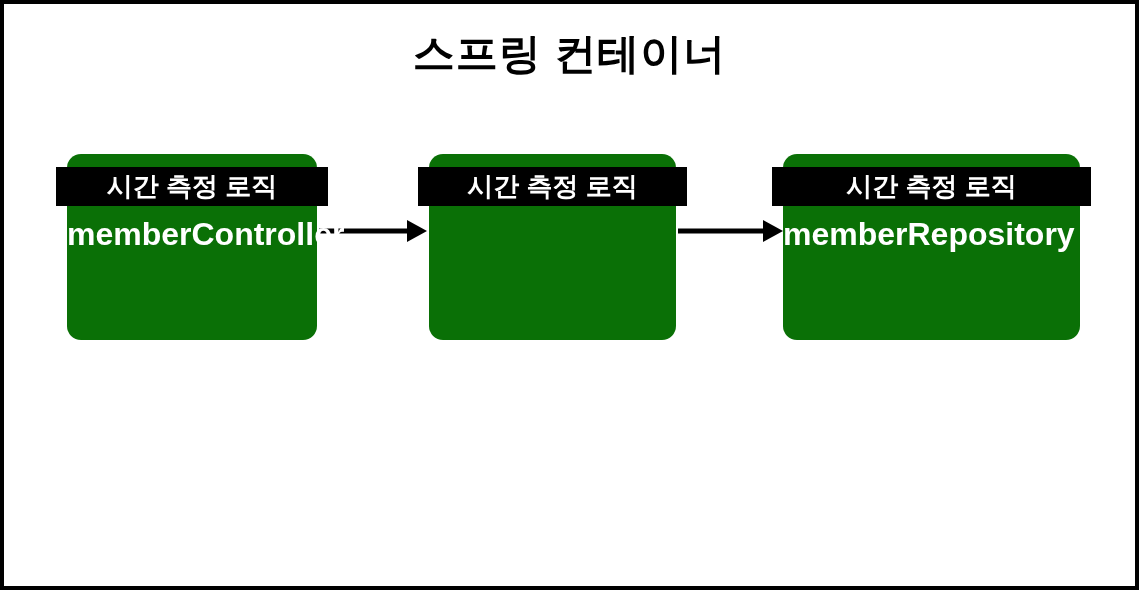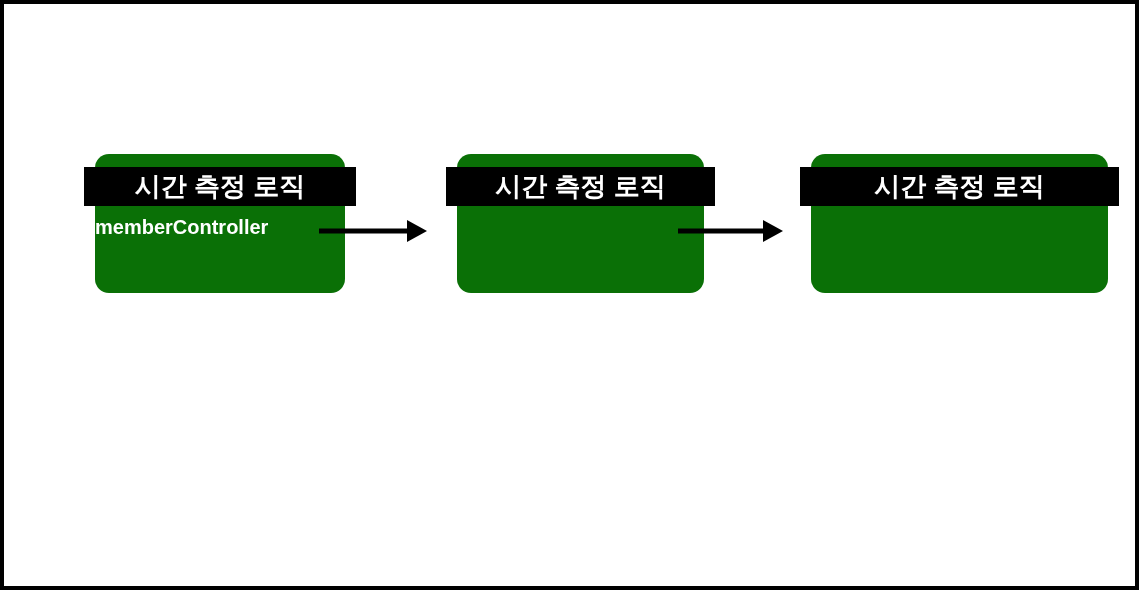--- a/index.html
+++ b/index.html
@@ -24,22 +24,21 @@
     width: 100%;
     text-align: center;
     font-size: 42px;
     font-weight: 600;
     color: #000000;
     letter-spacing: 1px;
   }
   .unit {
     position: absolute;
     top: 150px;
-    height: 139px;
-    margin-left: 28px;
+    height: 186px;
   }
   .green-box {
     position: absolute;
     inset: 0;
     background: #0a7006;
     border-radius: 14px;
   }
   .banner {
     position: absolute;
     top: 13px;
@@ -55,41 +54,42 @@
     font-weight: 700;
     z-index: 2;
   }
   .node-label {
     position: absolute;
     top: 62px;
     left: 0;
     width: 100%;
     text-align: left;
     color: #ffffff;
-    font-size: 20px;
+    font-size: 32px;
     font-weight: 700;
     z-index: 2;
   }
   .unit-1 { left: 63px;  width: 250px; }
   .unit-2 { left: 425px; width: 247px; }
   .unit-3 { left: 779px; width: 297px; }
   .arrow-layer {
     position: absolute;
     inset: 0;
     width: 1139px;
     height: 590px;
     pointer-events: none;
     z-index: 1;
   }
 </style>
 </head>
 <body>
 
 <div class="canvas">
 
+  <div class="slide-title">스프링 컨테이너</div>
 
   <svg class="arrow-layer" viewBox="0 0 1139 590" xmlns="http://www.w3.org/2000/svg">
     <g>
       <line x1="315" y1="227" x2="405" y2="227" stroke="#000000" stroke-width="5"></line>
       <polygon points="403,216 423,227 403,238" fill="#000000"></polygon>
     </g>
     <g>
       <line x1="674" y1="227" x2="761" y2="227" stroke="#000000" stroke-width="5"></line>
       <polygon points="759,216 779,227 759,238" fill="#000000"></polygon>
     </g>
@@ -102,15 +102,16 @@
   </div>
 
   <div class="unit unit-2">
     <div class="green-box"></div>
     <div class="banner">시간 측정 로직</div>
   </div>
 
   <div class="unit unit-3">
     <div class="green-box"></div>
     <div class="banner">시간 측정 로직</div>
+    <div class="node-label">memberRepository</div>
   </div>
 
 </div>
 
 </body></html>

